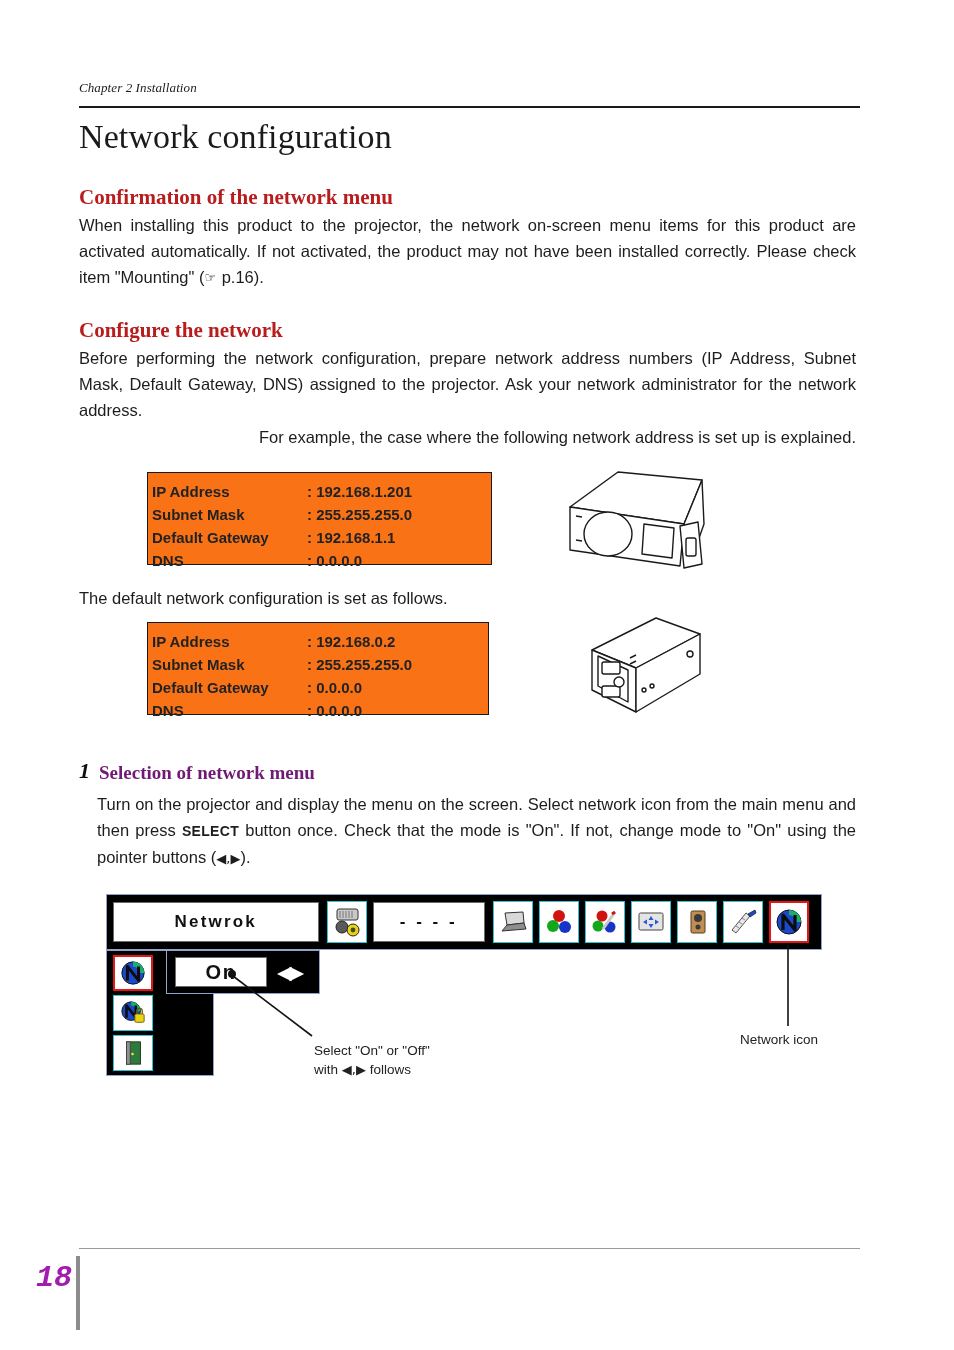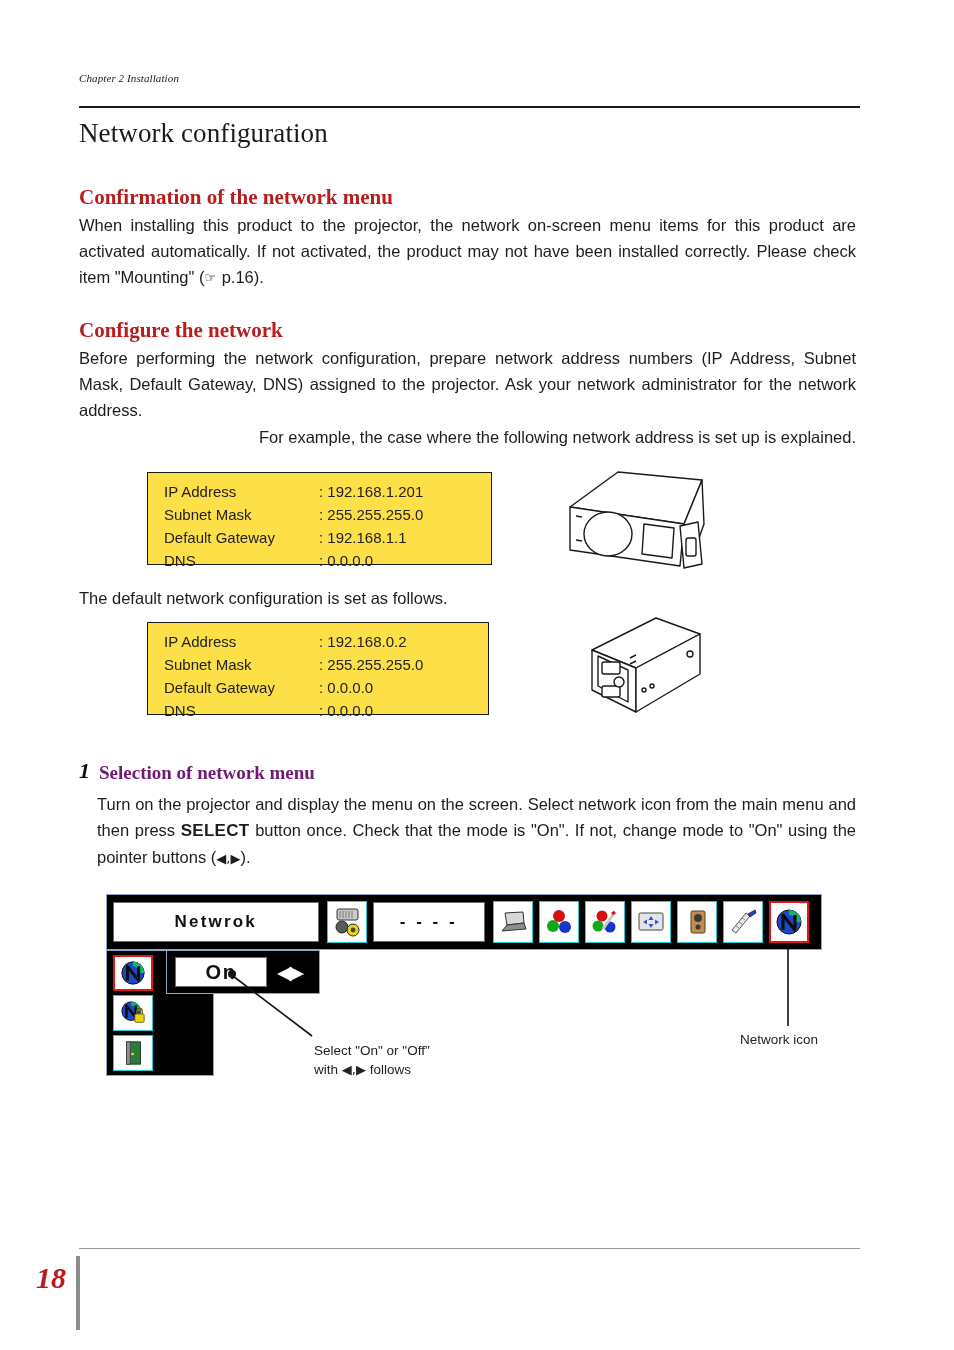--- a/index.html
+++ b/index.html
@@ -17,43 +17,43 @@
   }
   .page {
     position: absolute;
     inset: 0;
   }
 
   
   .chapter-head {
     position: absolute;
     left: 79px;
-    top: 72px;
+    top: 80px;
     font-family: "Liberation Serif", serif;
     font-style: italic;
-    font-size: 11px;
+    font-size: 13px;
     color: #1a1a1a;
     letter-spacing: .1px;
   }
   .head-rule {
     position: absolute;
     left: 79px;
     top: 106px;
     width: 781px;
     height: 2px;
     background: #1a1a1a;
   }
 
   
   .page-title {
     position: absolute;
     left: 79px;
     top: 118px;
     font-family: "Liberation Serif", serif;
-    font-size: 27px;
+    font-size: 34px;
     font-weight: normal;
     color: #1a1a1a;
     letter-spacing: .1px;
   }
   .sec-head {
     position: absolute;
     left: 79px;
     font-family: "Liberation Serif", serif;
     font-weight: bold;
     font-size: 21px;
@@ -83,23 +83,24 @@
     font-family: "DejaVu Sans", sans-serif;
     font-size: 13px;
     vertical-align: 1px;
     padding-right: 1px;
   }
 
   
   .addr-box {
     position: absolute;
     border: 1.6px solid #1a1a1a;
-    background: #fde047;
-    box-sizing: border-box;
-    padding: 7px 12px 8px 16px;
+    background: #f97316;
+    box-sizing: border-box;
+    padding: 7px 12px 8px 4px;
+    font-weight: bold;
   }
   #addr-box-1 { left: 147px; top: 472px; width: 345px; height: 93px; }
   #addr-box-2 { left: 147px; top: 622px; width: 342px; height: 93px; }
   .addr-row {
     display: flex;
     font-size: 15px;
     line-height: 23px;
     color: #222;
   }
   .addr-label { width: 155px; flex: none; }
@@ -135,21 +136,21 @@
     left: 97px;
     top: 791px;
     width: 759px;
     font-size: 16.5px;
     line-height: 26px;
     color: #1d1d1d;
     text-align: justify;
   }
   .kbd-select {
     font-weight: bold;
-    font-size: 17px;
+    font-size: 14px;
     letter-spacing: .3px;
   }
   .tri { font-family: "DejaVu Sans", sans-serif; font-size: 13px; }
 
   
   #osd {
     position: absolute;
     left: 106px;
     top: 894px;
     width: 716px;
@@ -282,25 +283,25 @@
     left: 79px;
     top: 1248px;
     width: 781px;
     height: 1px;
     background: #9a9a9a;
   }
   #page-number {
     position: absolute;
     left: 36px;
     top: 1261px;
-    font-family: Liberation Serif, serif;
+    font-family: Liberation Mono, monospace;
     font-style: italic;
     font-weight: bold;
     font-size: 30px;
-    color: #b91c1c;
+    color: #a21caf;
   }
   #foot-bar {
     position: absolute;
     left: 76px;
     top: 1256px;
     width: 4px;
     height: 74px;
     background: #8c8c8c;
   }
   #foot-note {

